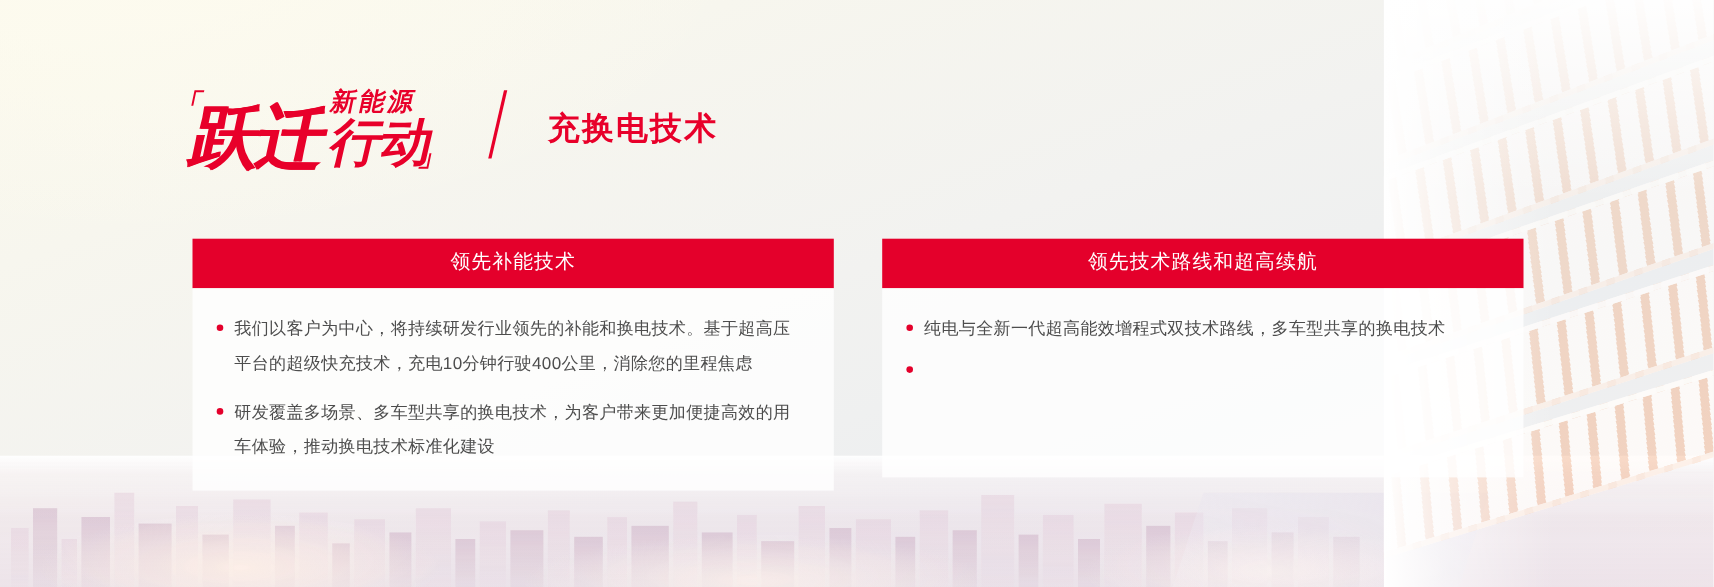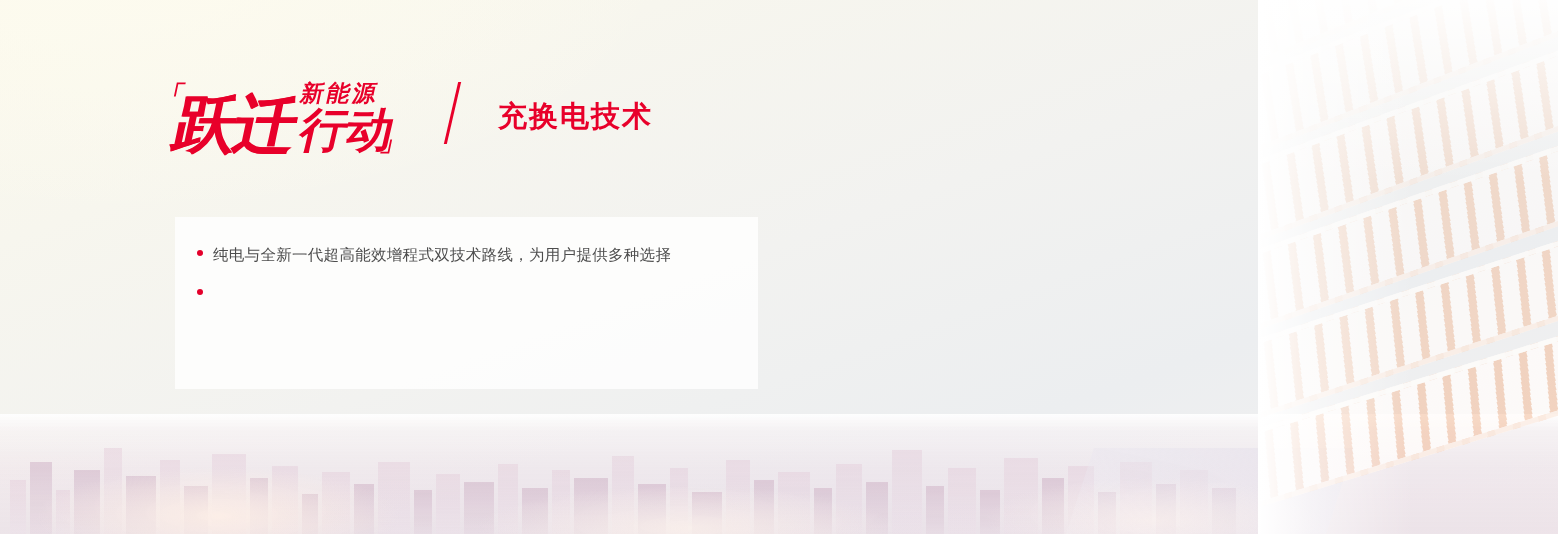--- a/index.html
+++ b/index.html
@@ -207,27 +207,41 @@
       <span class="logo-tail">「</span>
     </div>
 
     <div class="divider"></div>
 
     <div class="subtitle">充换电技术</div>
   </div>
 
   <div class="cards">
 
-
-    <div class="card right">
+    <div class="card left">
+      <div class="card-head">领先补能技术</div>
       <div class="card-body">
         <div class="bullet">
           <span class="dot"></span>
-          <span class="btext">纯电与全新一代超高能效增程式双技术路线，为用户提供多种选择</span>
-        </div>
-        <div class="bullet">
-          <span class="dot"></span>
+          <span class="btext">我们以客户为中心，将持续研发行业领先的补能和换电技术。基于超高压平台的超级快充技术，充电10分钟行驶400公里，消除您的里程焦虑</span>
+        </div>
+        <div class="bullet">
+          <span class="dot"></span>
+          <span class="btext">研发覆盖多场景、多车型共享的换电技术，为客户带来更加便捷高效的用车体验，推动换电技术标准化建设</span>
         </div>
       </div>
     </div>
 
+    <div class="card right">
+      <div class="card-head">领先技术路线和超高续航</div>
+      <div class="card-body">
+        <div class="bullet">
+          <span class="dot"></span>
+          <span class="btext">纯电与全新一代超高能效增程式双技术路线，多车型共享的换电技术</span>
+        </div>
+        <div class="bullet">
+          <span class="dot"></span>
+        </div>
+      </div>
+    </div>
+
   </div>
 </div>
 
 </body></html>

